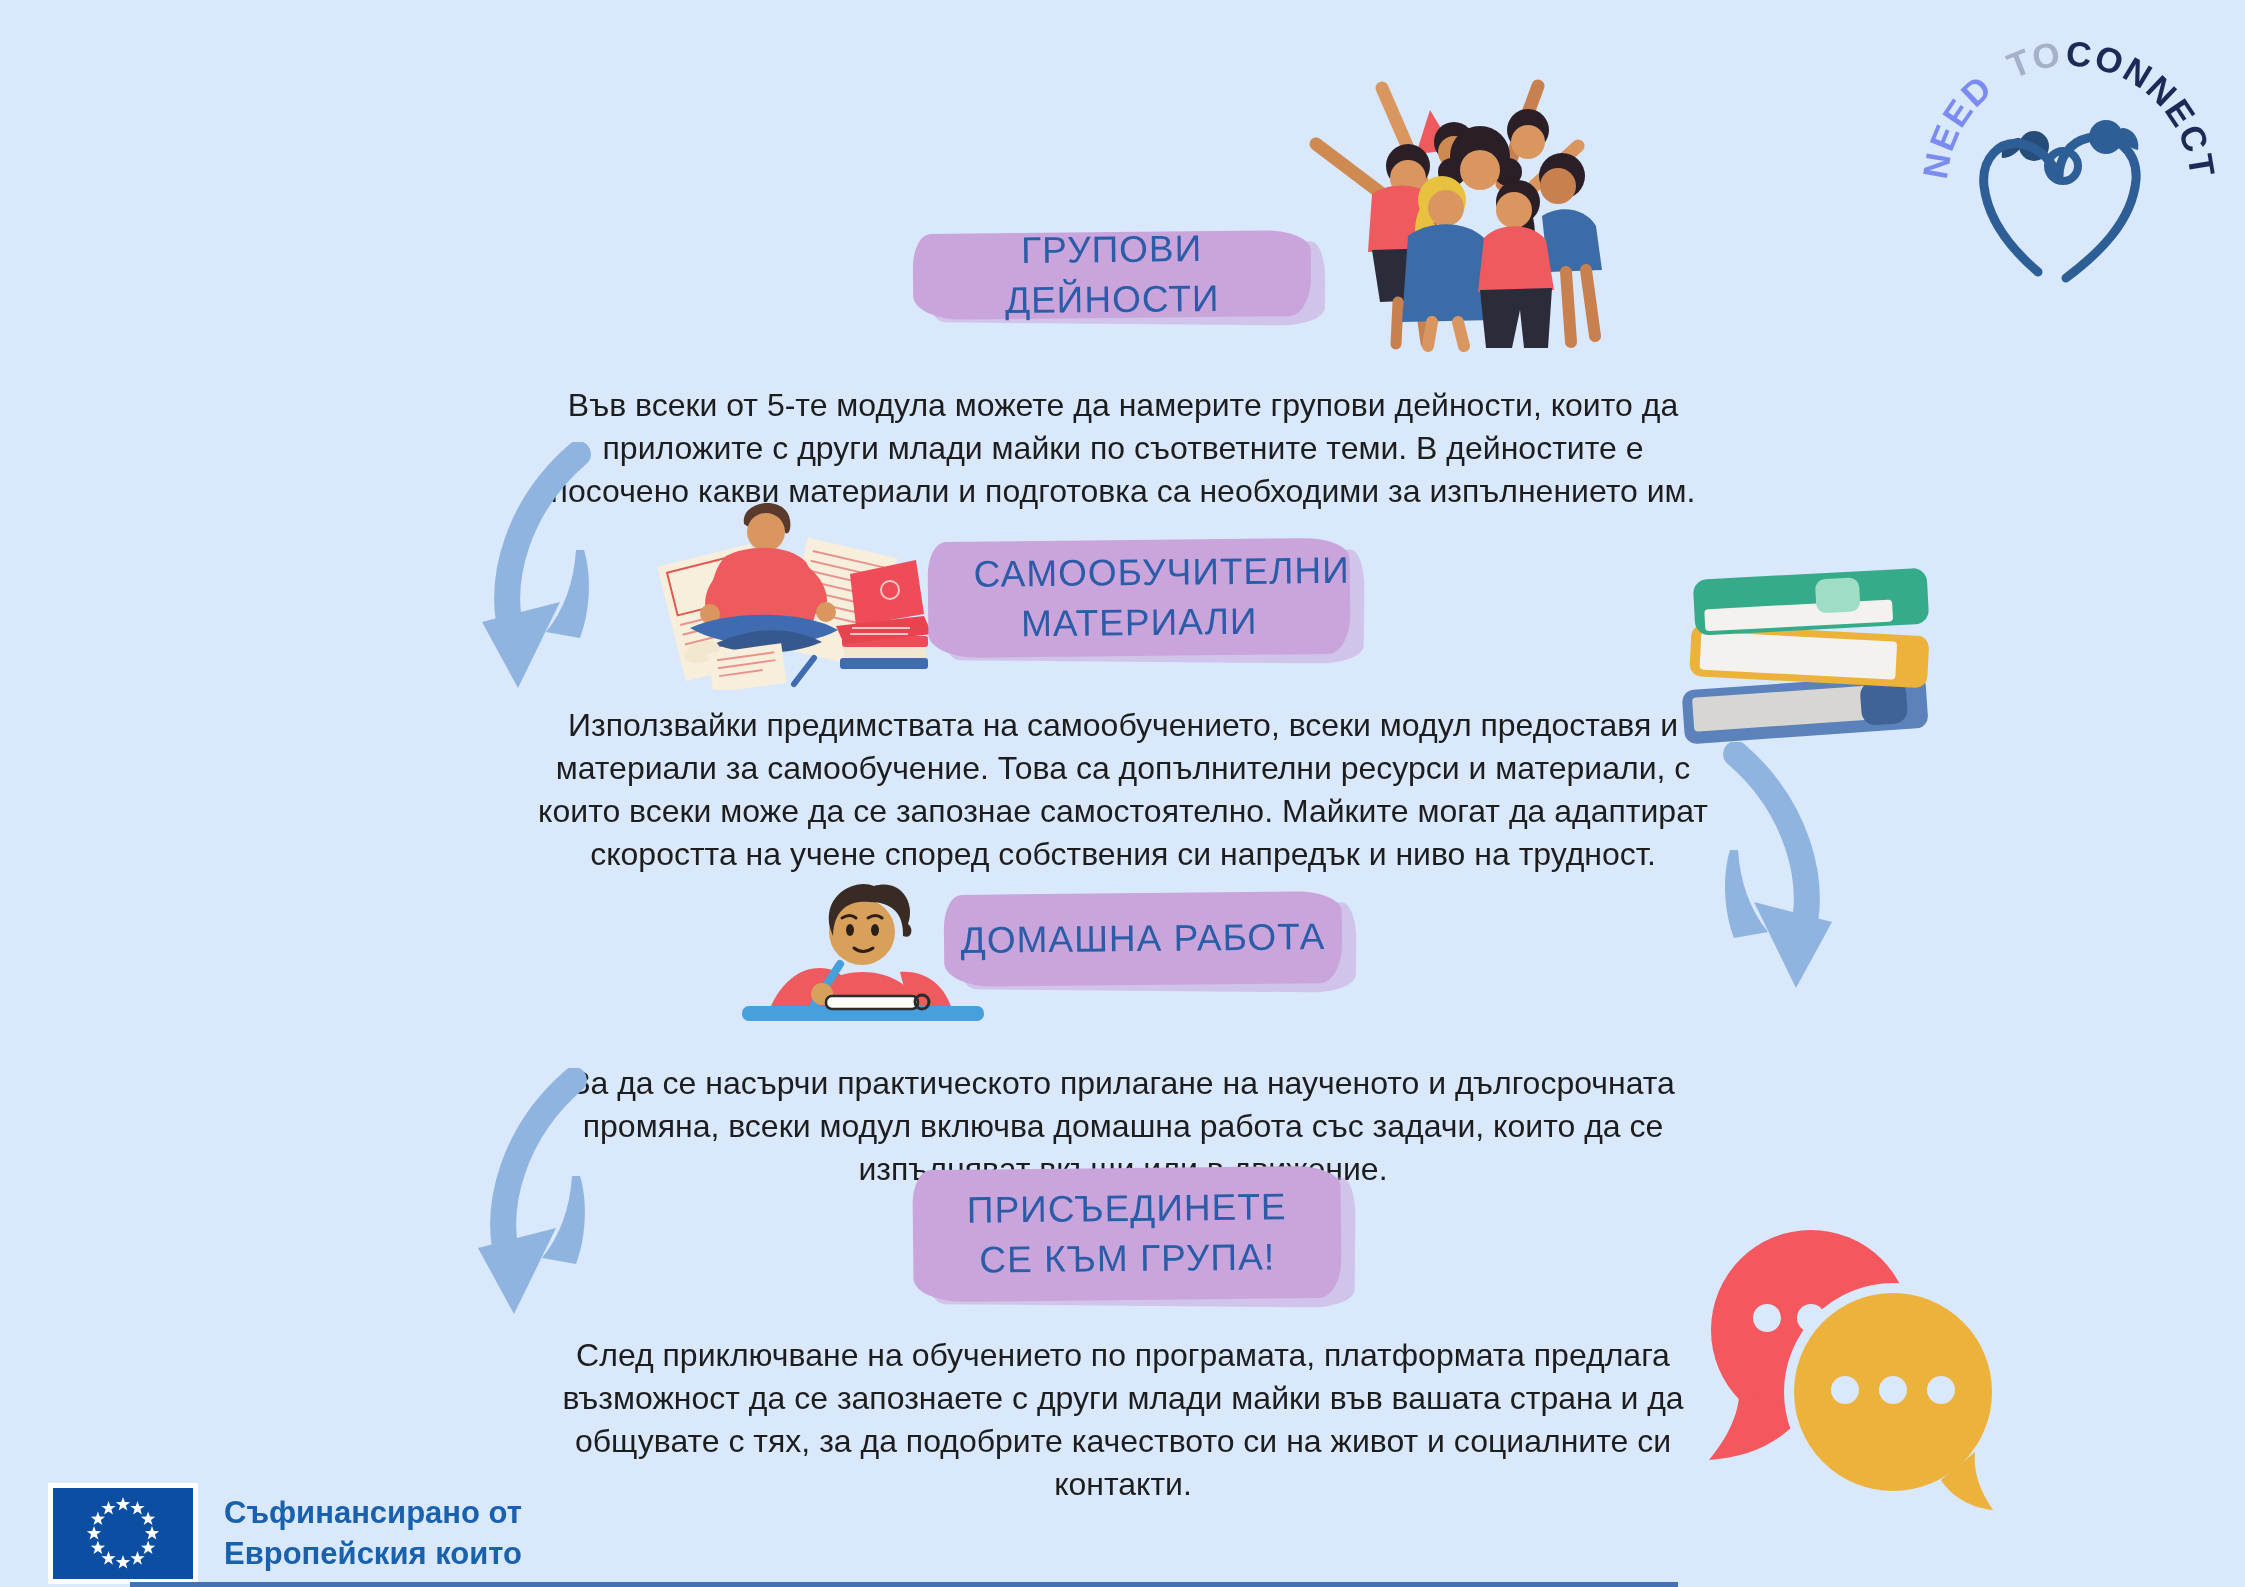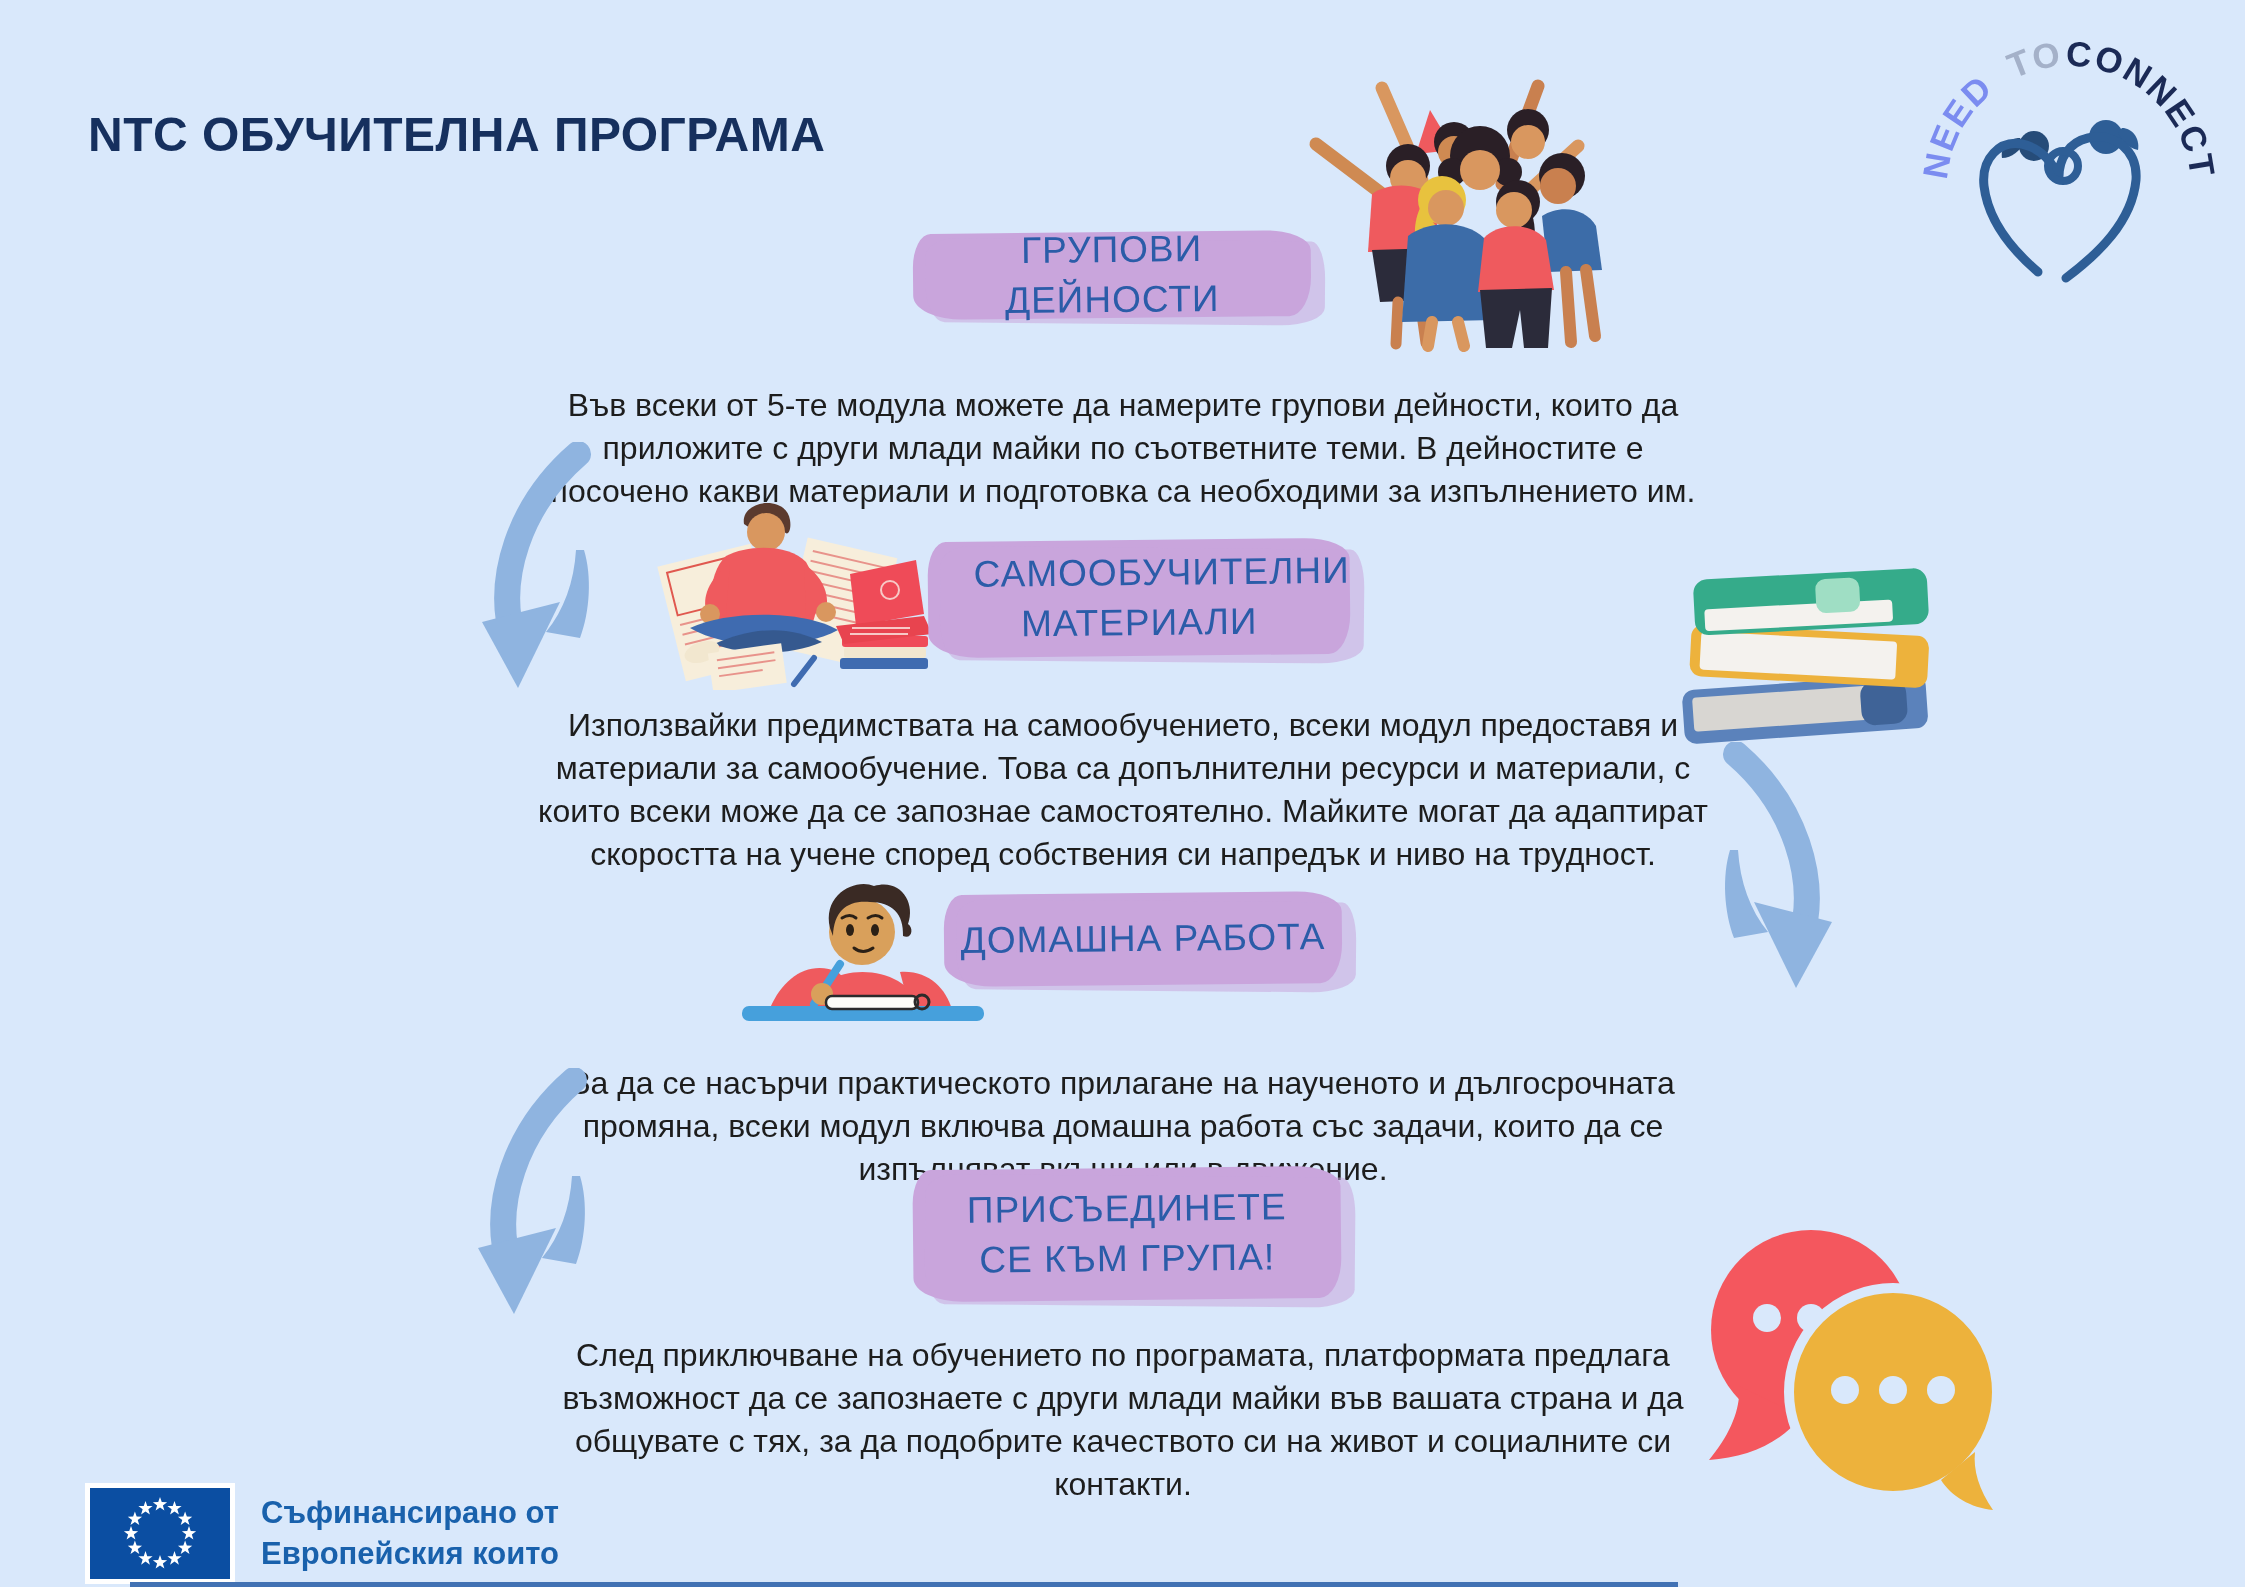--- a/index.html
+++ b/index.html
@@ -39,37 +39,36 @@
   
   .para{
     position:absolute;left:533px;width:1180px;
     text-align:center;font-size:32px;line-height:1.34;color:#1d1d1d;
   }
   
   .abs{position:absolute;}
   .arrow-mirror{transform:scaleX(-1);}
   .eu{
     position:absolute;left:48px;top:1483px;
-    display:flex;align-items:center;gap:26px;margin-left:37px;
+    display:flex;align-items:center;gap:26px;
   }
   .eu-text{
     font-size:31px;font-weight:bold;color:#1961ac;line-height:1.3;
   }
   .bottom-strip{
     position:absolute;left:130px;top:1582px;width:1548px;height:5px;
     background:#4272b4;
   }
 </style>
 </head>
 <body>
 
 <div id="canvas">
 
   <div class="title">
-    <div>NTC ОБУЧИТЕЛНА ПРОГРАМА</div>
   </div>
 
   <svg class="abs" style="left:1922px;top:30px;" width="295" height="275" viewBox="0 0 295 275">
     <defs>
       <path id="ntc-arc" d="M25,158 A122,122 0 0 1 269,158" fill="none"></path>
     </defs>
     <text font-size="35" font-weight="bold" font-family="Liberation Sans, sans-serif" fill="#7b8cf0" letter-spacing="2">
       <textPath href="#ntc-arc" startOffset="2%">NEED</textPath>
     </text>
     <text font-size="35" font-weight="bold" font-family="Liberation Sans, sans-serif" fill="#a4b1c9" letter-spacing="2">

